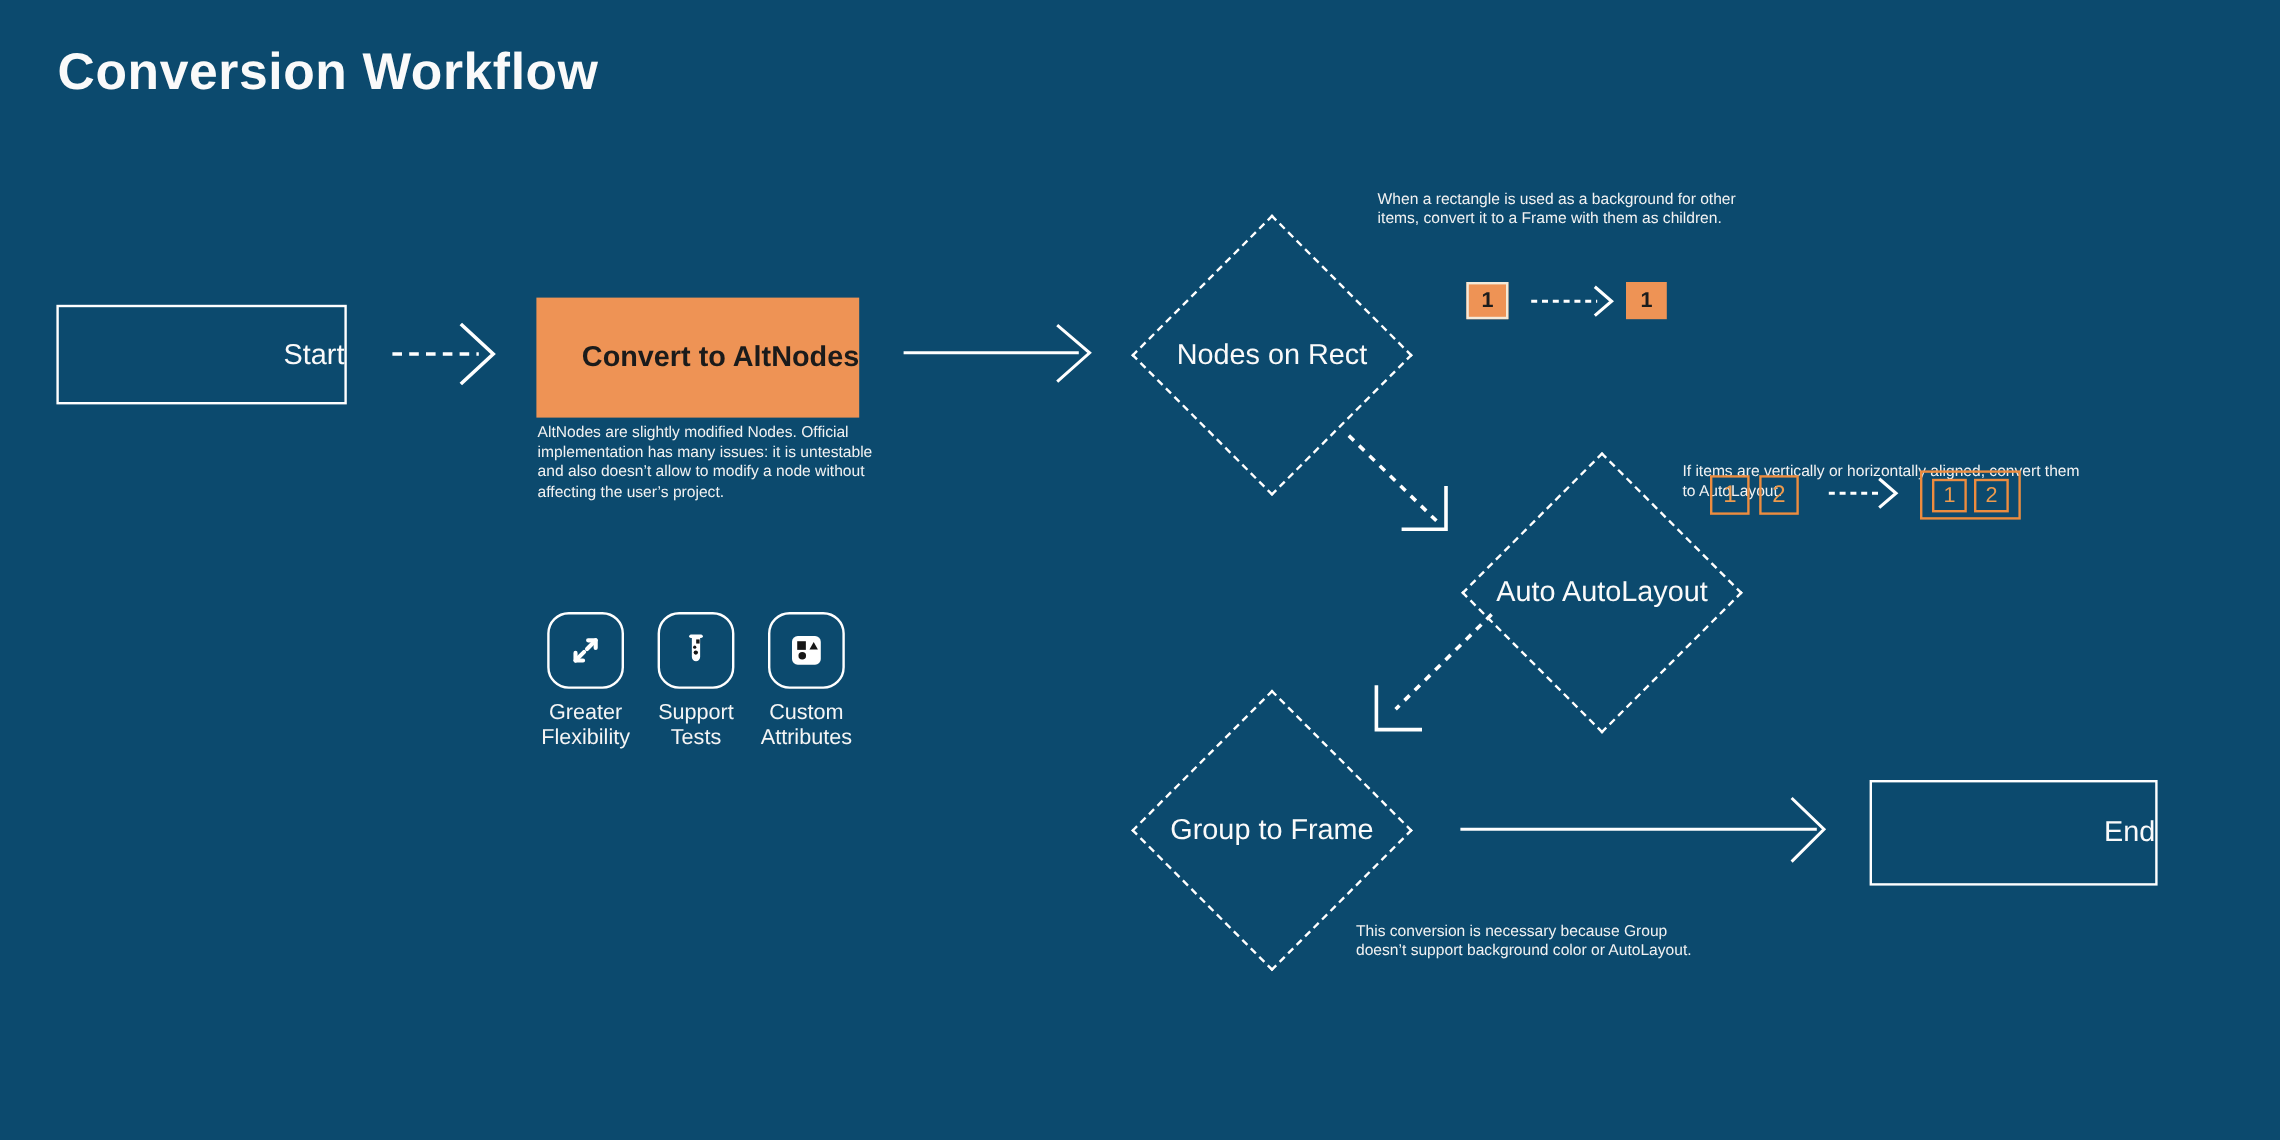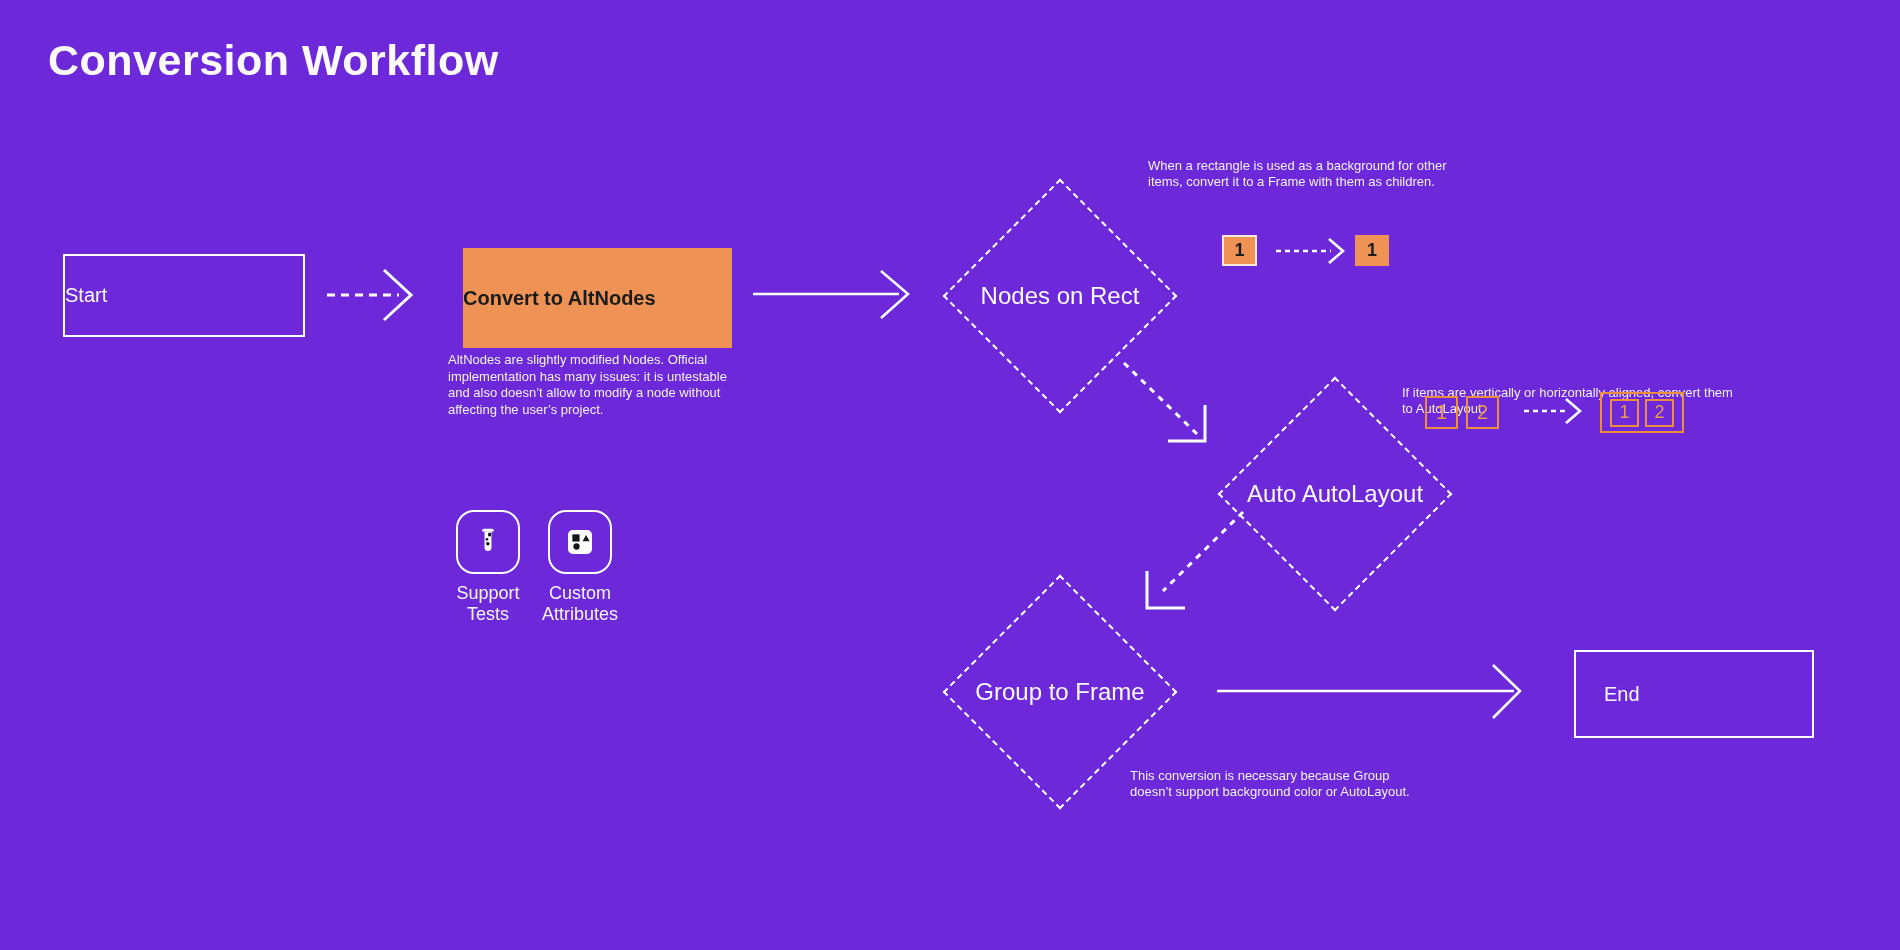--- a/index.html
+++ b/index.html
@@ -1,28 +1,27 @@
 <!DOCTYPE html>
 <html><head>
 <meta charset="utf-8">
 <style>
   html,body{margin:0;padding:0;background:#101010;}
   .canvas{
-    position:relative;width:1900px;height:950px;background:#6d28d9;
+    position:relative;width:1900px;height:950px;background:#0c4a6e;
     font-family:"Liberation Sans",sans-serif;color:#ffffff;overflow:hidden;
   }
   .abs{position:absolute;}
   .page-title{
     left:48px;top:36px;font-size:43px;font-weight:700;letter-spacing:.5px;color:#fafafa;
   }
   .flow-box{
     position:absolute;box-sizing:border-box;border:2.5px solid #ffffff;
-    display:flex;align-items:center;justify-content:flex-start;font-size:20px;color:#fafafa;
+    display:flex;align-items:center;justify-content:flex-end;font-size:24px;color:#fafafa;
     background:transparent;
-    margin-left:16px;
   }
   .flow-box.start{left:47px;top:254px;width:242px;height:83px;}
   .flow-box.end{left:1558px;top:650px;width:240px;height:88px;padding-left:28px;}
   .flow-box.process{
     left:447px;top:248px;width:269px;height:100px;border:none;background:#EE9355;
     color:#1b1b1b;font-weight:600;
   }
   .diamond{
     position:absolute;width:166px;height:166px;border:2px dashed #ffffff;
     transform:rotate(45deg);box-sizing:border-box;background:transparent;
@@ -118,20 +117,31 @@
     <span>Start</span>
   </div>
 
   <div class="flow-box process">
     <span>Convert to AltNodes</span>
   </div>
 
   <div class="note description">AltNodes are slightly modified Nodes. Official implementation has many issues: it is untestable and also doesn’t allow to modify a node without affecting the user’s project.</div>
 
   <div class="features">
+    <div class="feature">
+      <div class="feature-icon-box">
+        <svg width="36" height="36" viewBox="0 0 24 24" fill="none" stroke="#ffffff" stroke-width="2.3" stroke-linecap="round" stroke-linejoin="round">
+          <path d="M12.8 11.2 L17.6 6.4"></path>
+          <path d="M13.4 6.4 H17.6 V10.6"></path>
+          <path d="M11.2 12.8 L6.4 17.6"></path>
+          <path d="M10.6 17.6 H6.4 V13.4"></path>
+        </svg>
+      </div>
+      <div class="feature-label">Greater Flexibility</div>
+    </div>
     <div class="feature">
       <div class="feature-icon-box">
         <svg width="36" height="36" viewBox="0 0 24 24">
           <rect x="8.2" y="3.1" width="7.6" height="2" rx="1" fill="#ffffff"></rect>
           <path d="M9.7 5.1 h4.6 v10.6 a2.3 2.3 0 0 1 -4.6 0 Z" fill="#ffffff"></path>
           <rect x="12.1" y="5.9" width="1.9" height="2.3" fill="#171717"></rect>
           <circle cx="11.3" cy="10.2" r="0.9" fill="#171717"></circle>
           <circle cx="11.9" cy="13.2" r="1.2" fill="#171717"></circle>
         </svg>
       </div>

